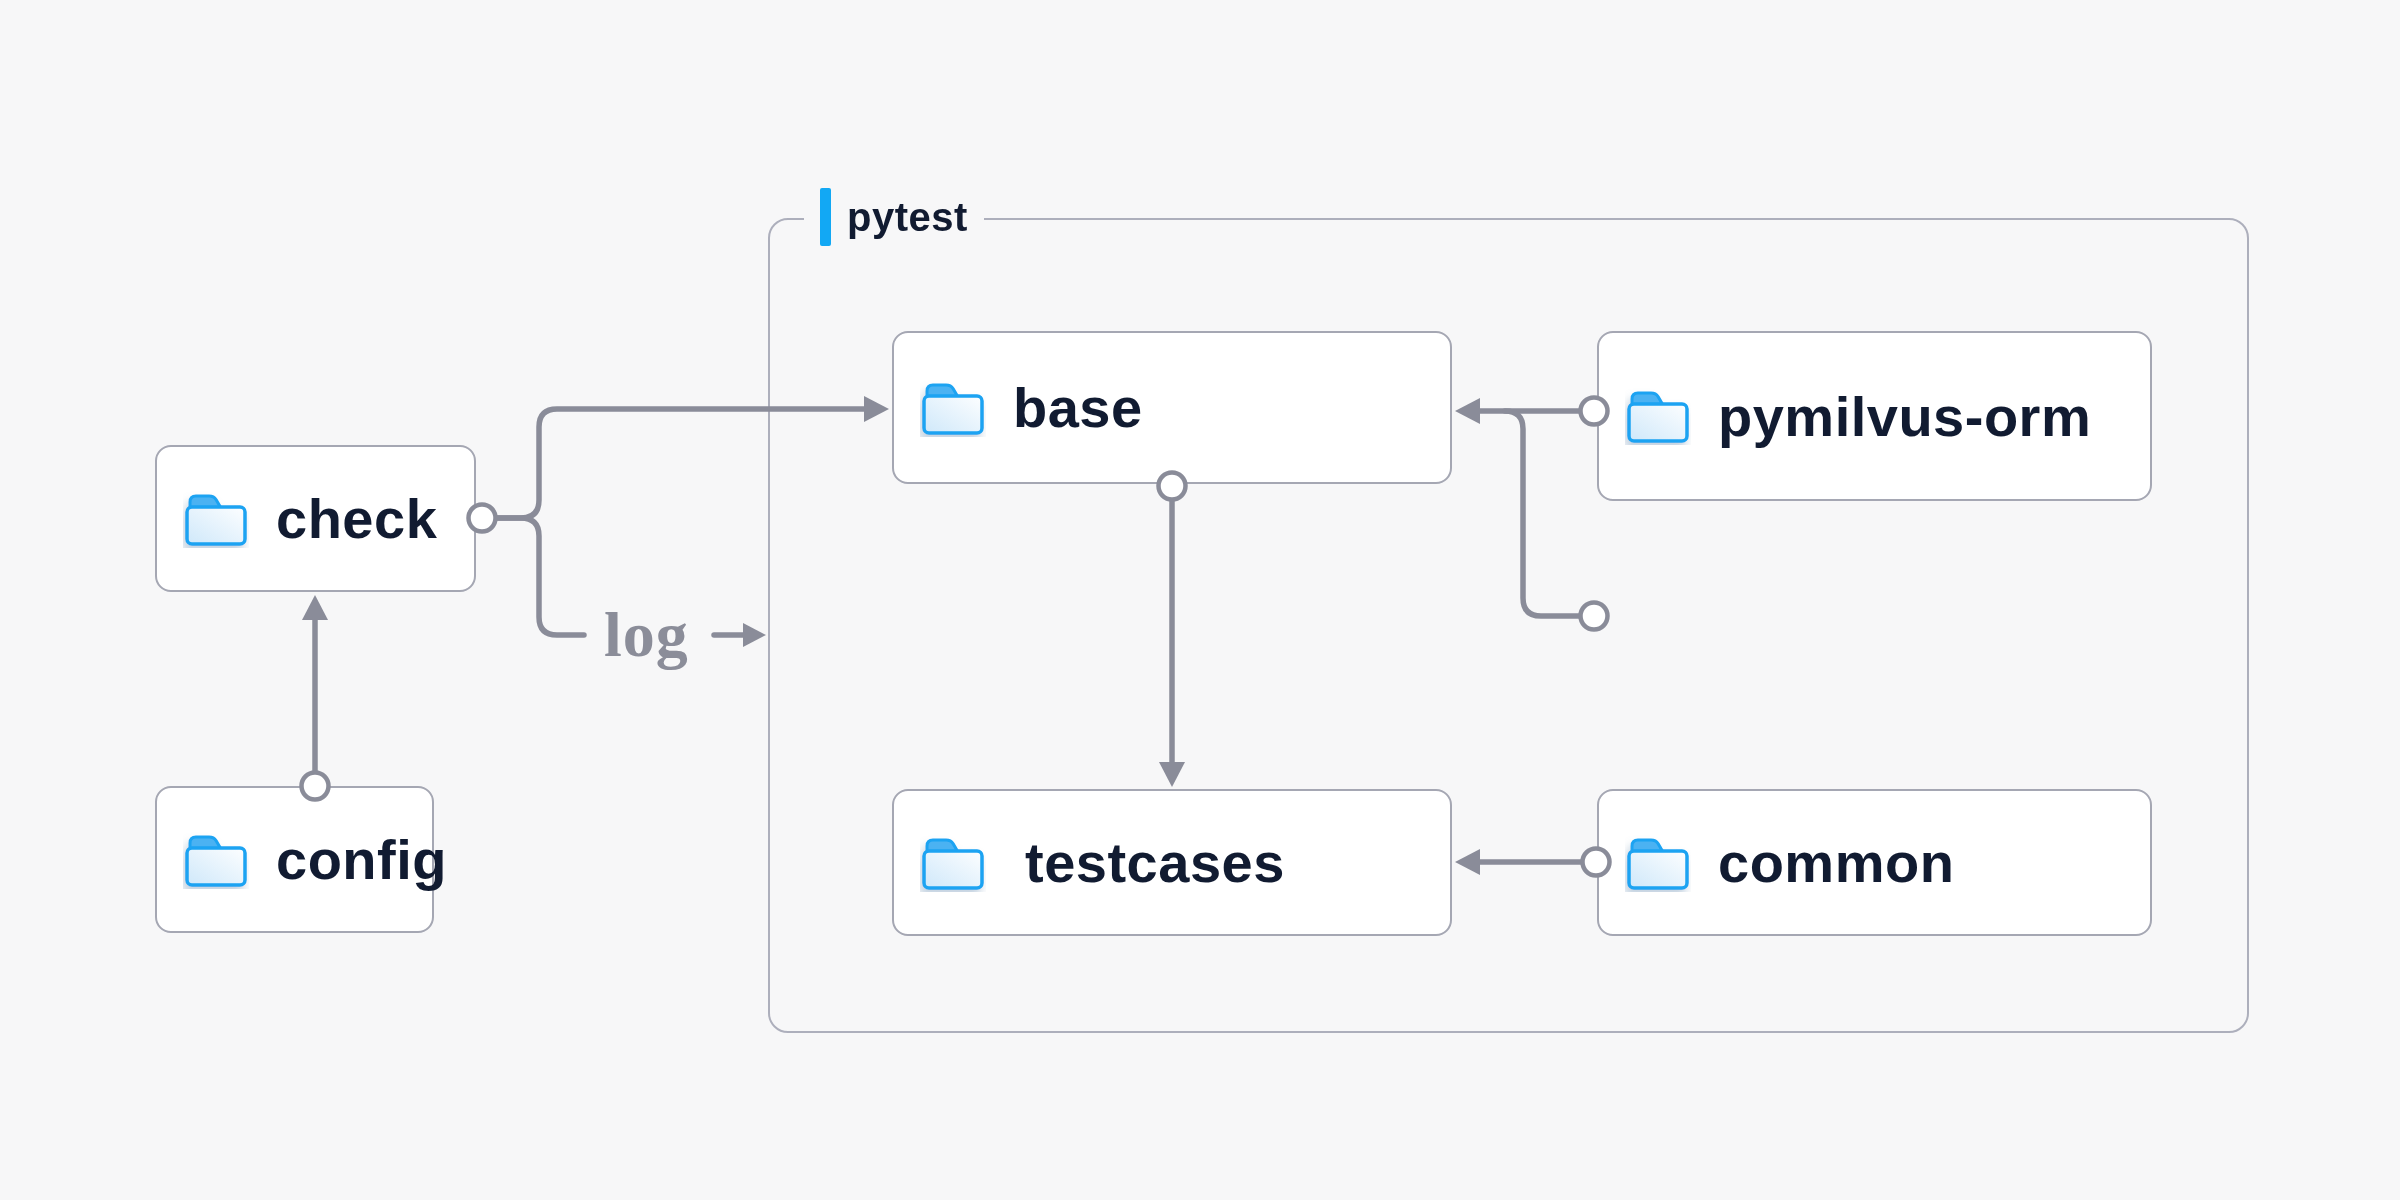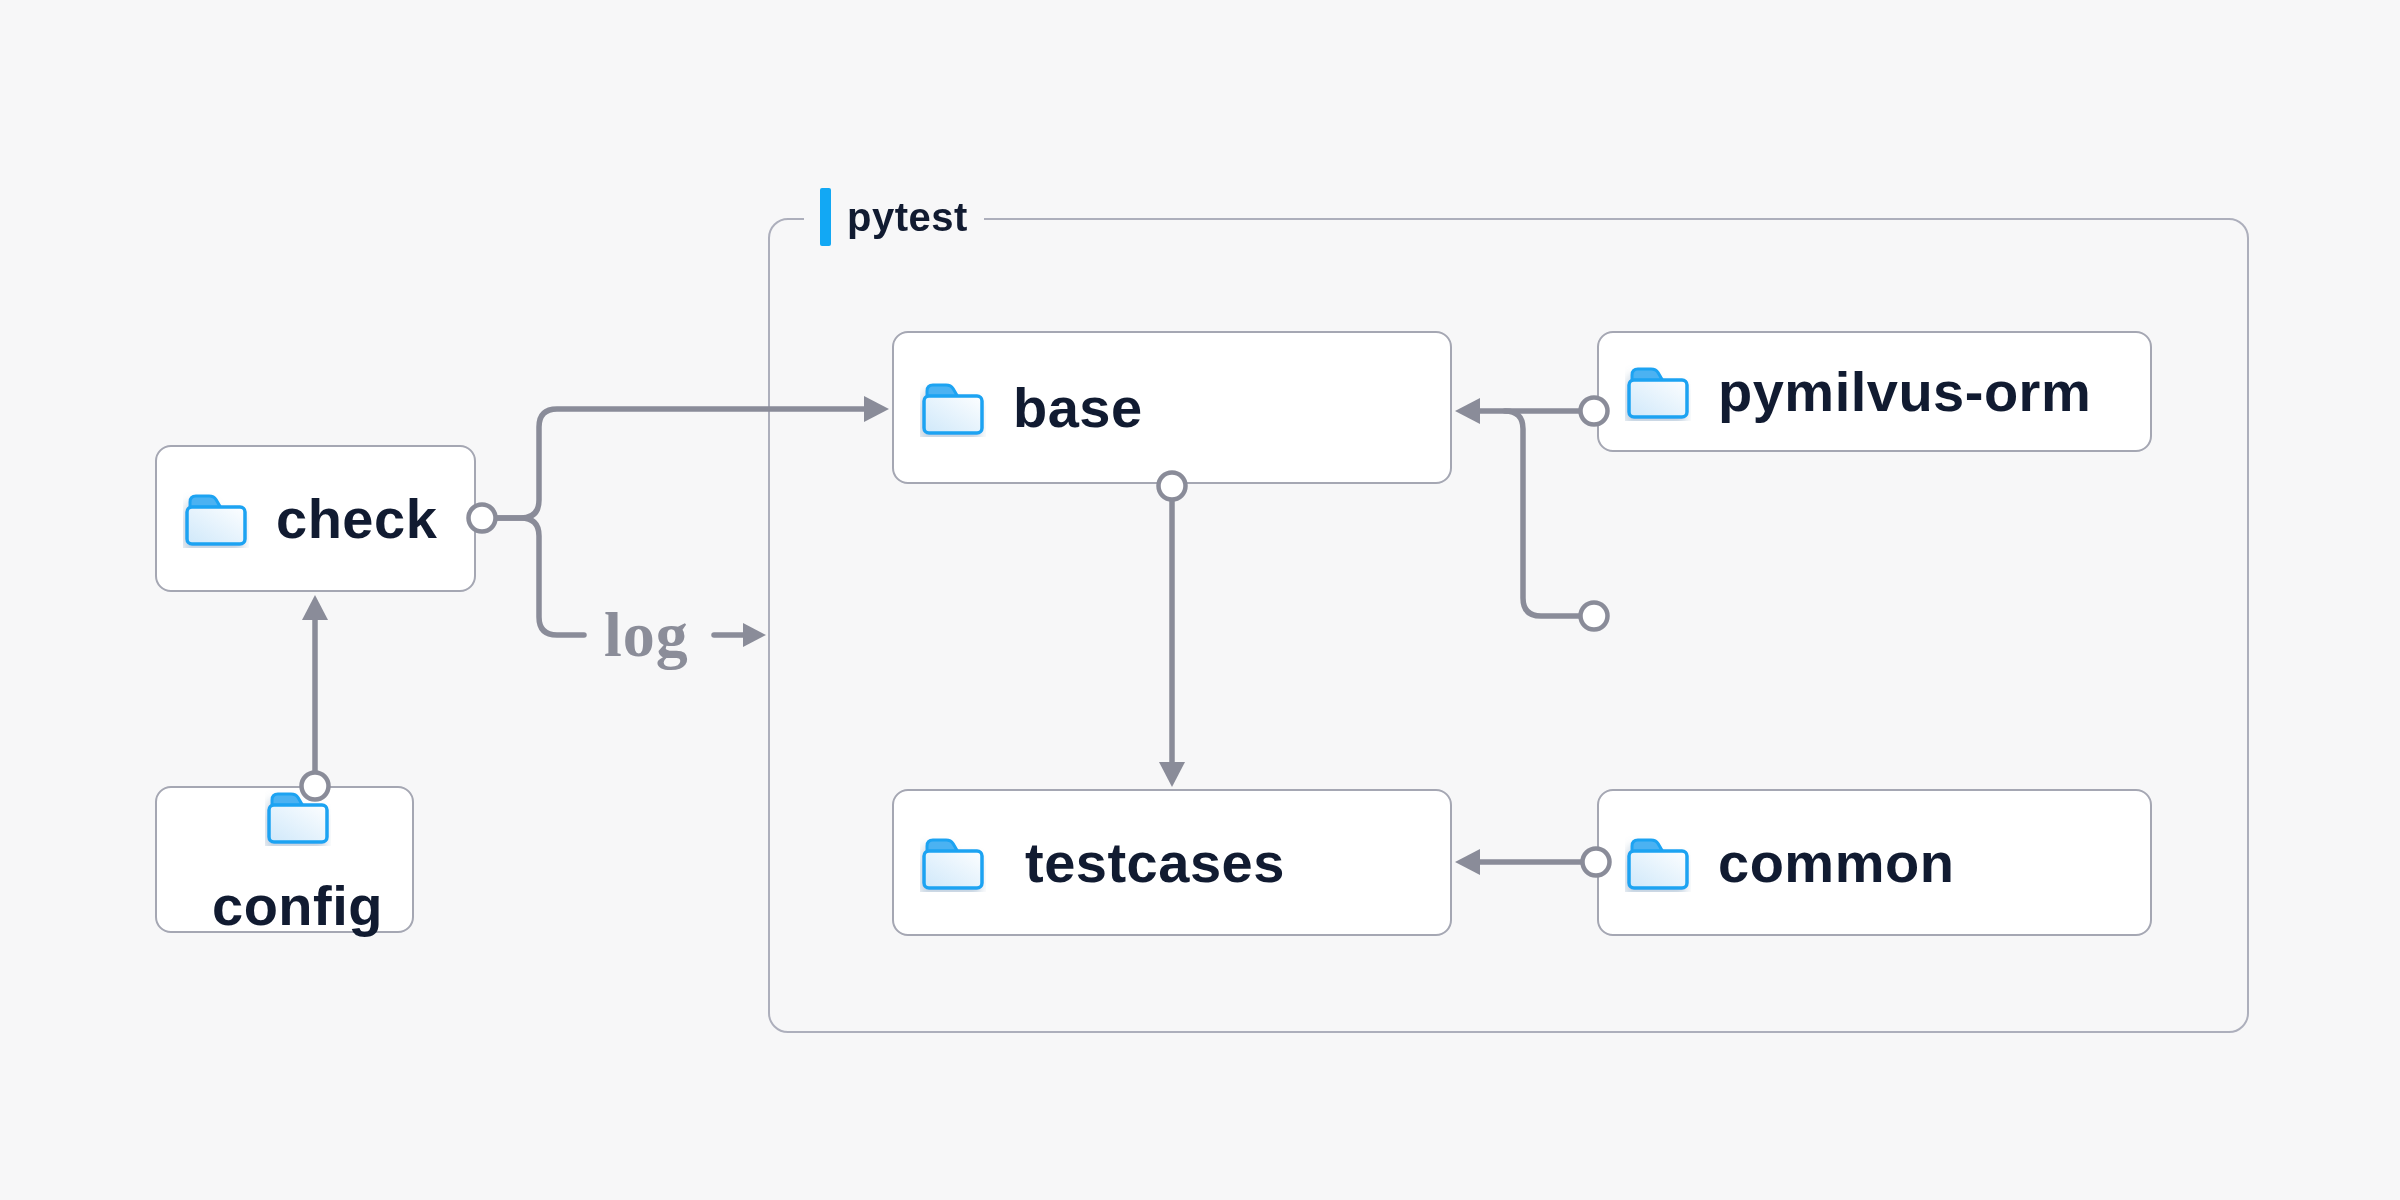--- a/index.html
+++ b/index.html
@@ -72,24 +72,24 @@
   }
   .node .label{
     font-size:56px;
     font-weight:700;
     color:var(--text);
     letter-spacing:0.5px;
     white-space:nowrap;
   }
   .node .folder{flex:0 0 auto;}
   #node-utils     {left:155px;  top:445px; width:321px; height:147px;}
-  #node-config    {left:155px;  top:786px; width:259px; height:147px;flex-direction:column;}
+  #node-config    {left:155px;  top:786px; width:279px; height:147px;}
   #node-base      {left:892px;  top:331px; width:560px; height:153px;}
   #node-testcases {left:892px;  top:789px; width:560px; height:147px;gap:39px;}
-  #node-pymilvus  {left:1597px; top:331px; width:555px; height:121px;}
+  #node-pymilvus  {left:1597px; top:331px; width:555px; height:170px;}
   #node-check     {left:1597px; top:538px; width:555px; height:153px;}
   #node-common    {left:1597px; top:789px; width:555px; height:147px;}
   .edge-label-log{
     position:absolute;
     left:604px; top:607px;
     height:56px;
     line-height:56px;
     font-size:64px;
     font-weight:600;
     color:var(--edge-label);

